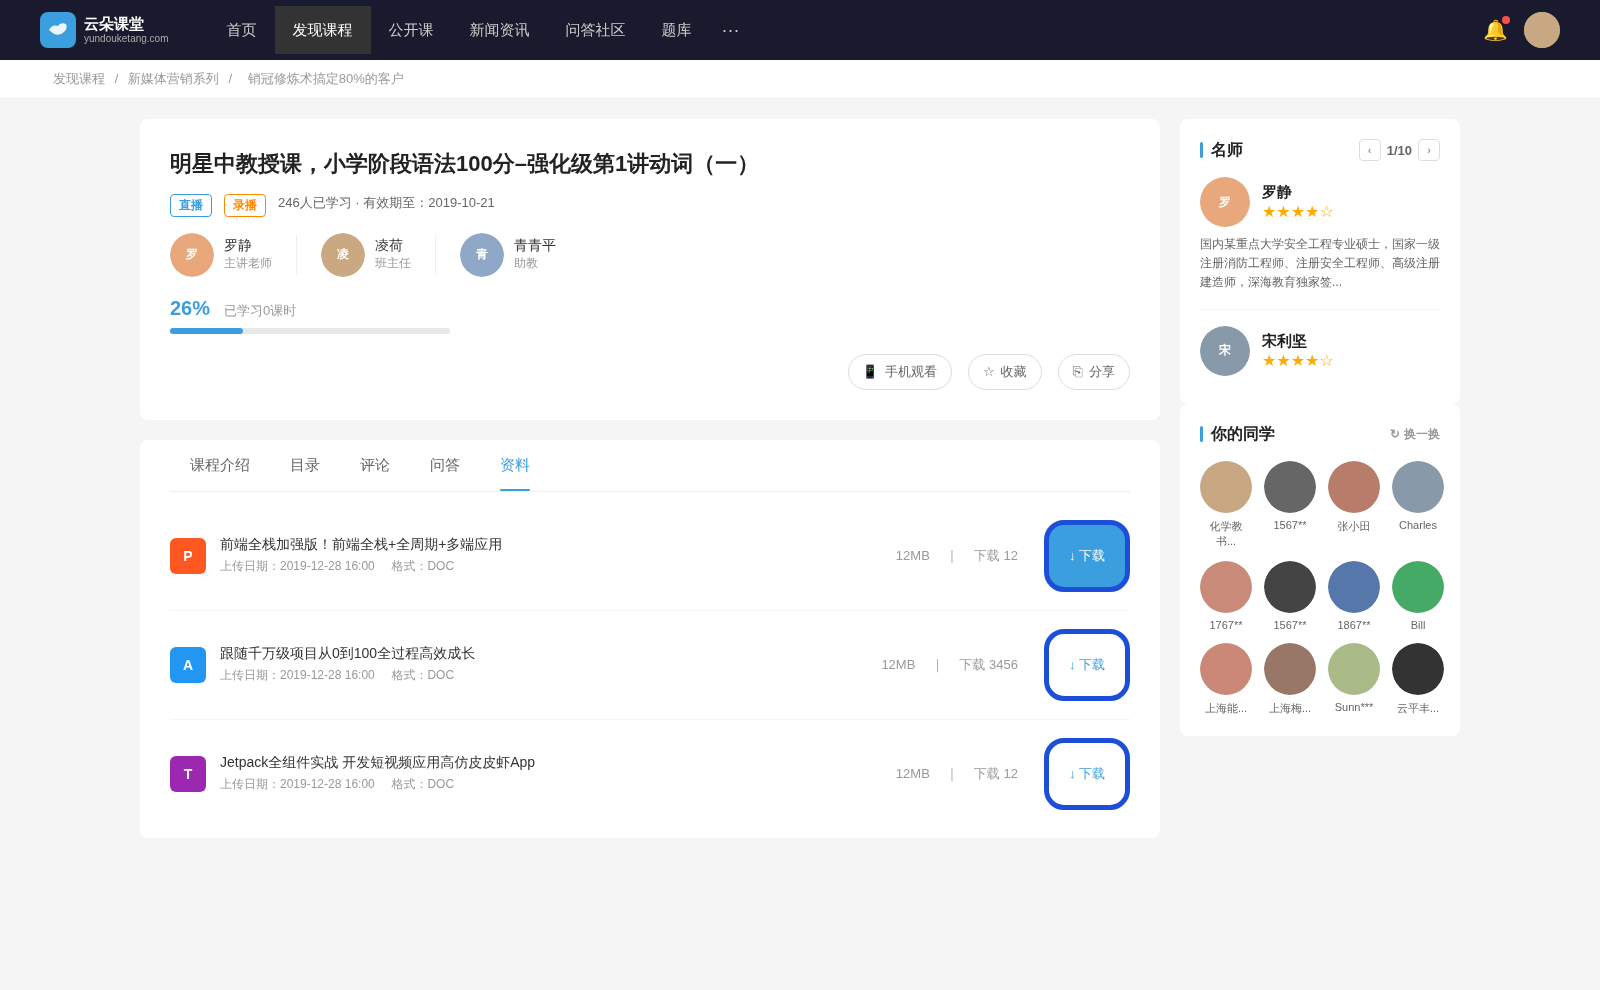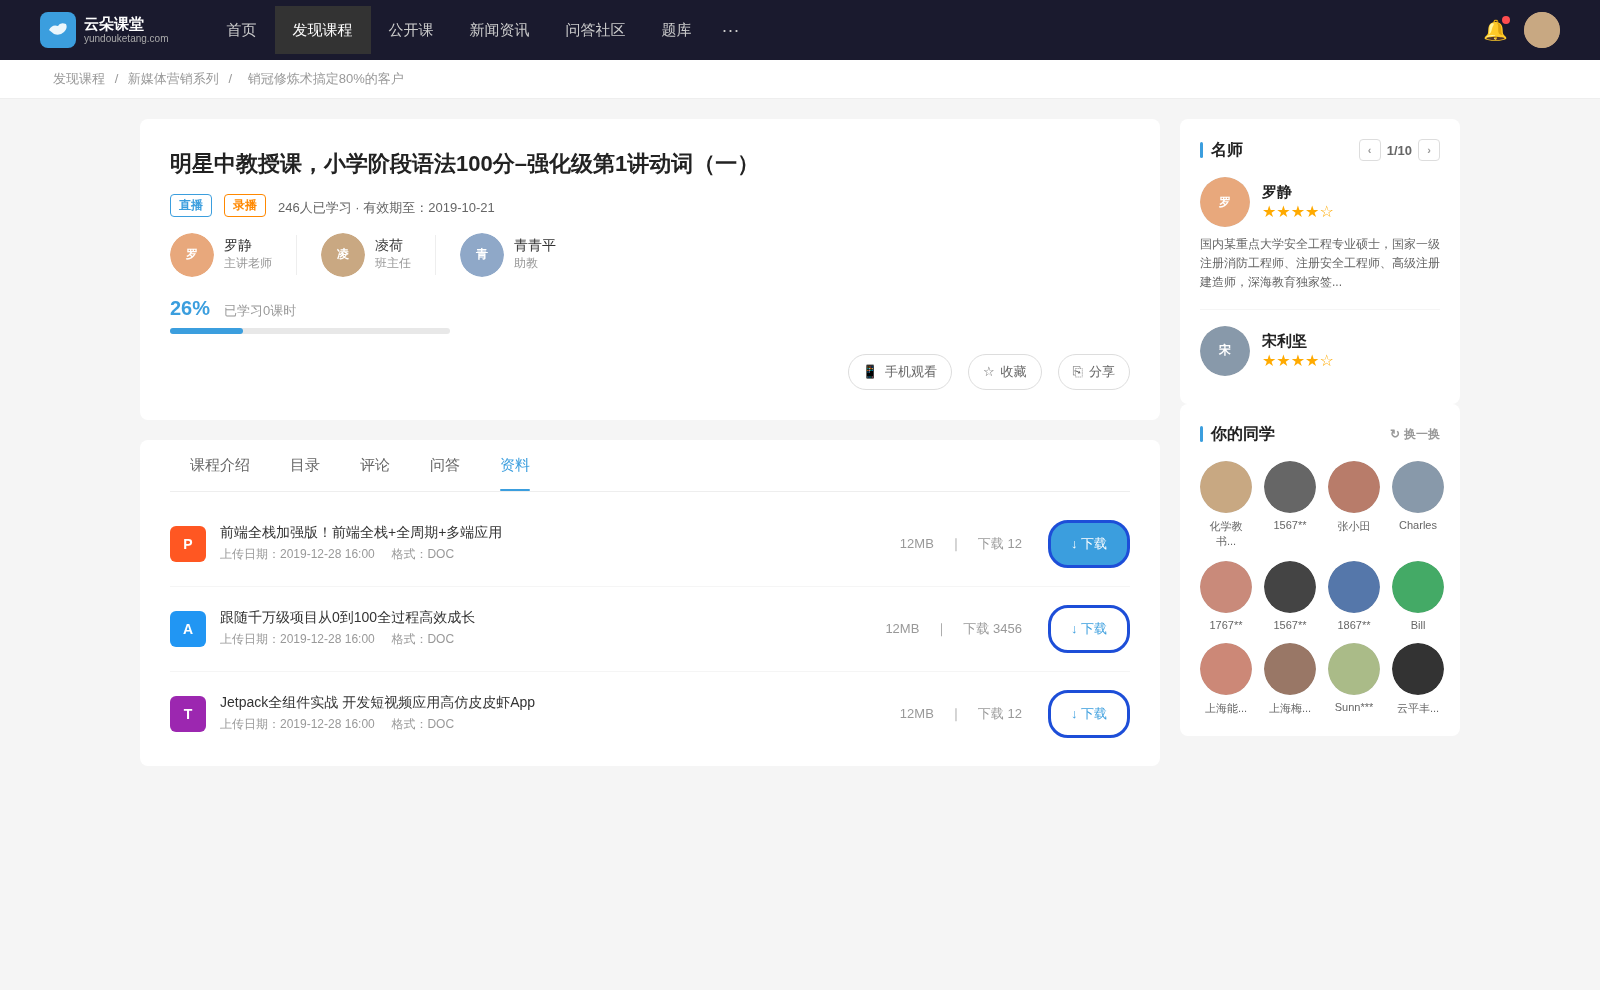--- a/index.html
+++ b/index.html
@@ -27,21 +27,21 @@
     .breadcrumb span { color: #999; margin: 0 6px; }
 
     
     .main-layout { display: flex; gap: 20px; padding: 20px 40px; max-width: 1400px; margin: 0 auto; }
     .content-left { flex: 1; min-width: 0; }
     .content-right { width: 280px; flex-shrink: 0; }
 
     
     .course-card { background: white; border-radius: 8px; padding: 30px; margin-bottom: 20px; }
     .course-title { font-size: 22px; font-weight: bold; color: #222; margin-bottom: 14px; line-height: 1.4; }
-    .course-meta { display: flex; align-items: flex-end; gap: 12px; margin-bottom: 16px; color: #666; font-size: 13px; }
+    .course-meta { display: flex; align-items: flex-start; gap: 12px; margin-bottom: 16px; color: #666; font-size: 13px; }
     .badge { padding: 2px 8px; border-radius: 4px; font-size: 12px; font-weight: bold; border: 1px solid; }
     .badge-live { color: #3b9ede; border-color: #3b9ede; }
     .badge-record { color: #ff8800; border-color: #ff8800; }
     .course-teachers { display: flex; align-items: center; gap: 24px; margin-bottom: 20px; }
     .teacher { display: flex; align-items: center; gap: 10px; }
     .teacher-avatar { width: 44px; height: 44px; border-radius: 50%; overflow: hidden; }
     .teacher-info .name { font-size: 14px; color: #333; font-weight: 500; }
     .teacher-info .role { font-size: 12px; color: #999; }
     .teacher-divider { width: 1px; height: 40px; background: #eee; }
 
@@ -71,21 +71,21 @@
     .resource-item:last-child { border-bottom: none; }
     .resource-icon { width: 36px; height: 36px; border-radius: 6px; display: flex; align-items: center; justify-content: center; color: white; font-weight: bold; font-size: 14px; margin-right: 14px; flex-shrink: 0; }
     .resource-icon.red { background: #ff5722; }
     .resource-icon.blue { background: #2196f3; }
     .resource-icon.purple { background: #9c27b0; }
     .resource-info { flex: 1; min-width: 0; }
     .resource-name { font-size: 14px; color: #333; font-weight: 500; margin-bottom: 4px; }
     .resource-meta-text { font-size: 12px; color: #999; }
     .resource-stats { color: #999; font-size: 13px; margin-right: 20px; white-space: nowrap; }
     .resource-stats span { margin: 0 6px; }
-    .btn-download { border: 3px solid #1d4ed8; color: #3b9ede; background: white; padding: 12px 20px; border-radius: 20px; cursor: pointer; font-size: 13px; display: flex; align-items: center; gap: 6px; }
+    .btn-download { border: 5px solid #1d4ed8; color: #3b9ede; background: white; padding: 22px 20px; border-radius: 20px; cursor: pointer; font-size: 13px; display: flex; align-items: center; gap: 6px; }
     .btn-download.filled { background: #3b9ede; color: white; }
     .panel-card { background: white; border-radius: 8px; padding: 20px; }
     .panel-title { font-size: 16px; font-weight: bold; color: #222; display: flex; align-items: center; gap: 8px; margin-bottom: 16px; }
     .panel-title-bar { width: 3px; height: 16px; background: #3b9ede; border-radius: 2px; }
     .panel-title-actions { margin-left: auto; font-size: 12px; color: #999; display: flex; align-items: center; gap: 4px; cursor: pointer; }
 
     
     .pagination { display: flex; align-items: center; gap: 6px; margin-left: auto; font-size: 13px; color: #666; }
     .page-btn { width: 22px; height: 22px; border: 1px solid #ddd; border-radius: 4px; display: flex; align-items: center; justify-content: center; cursor: pointer; font-size: 11px; color: #999; }
 

